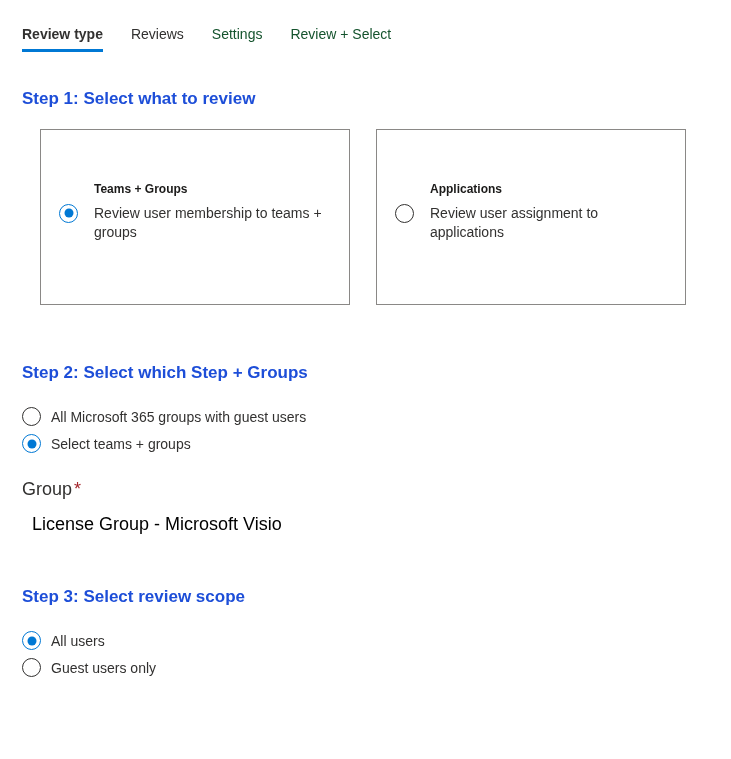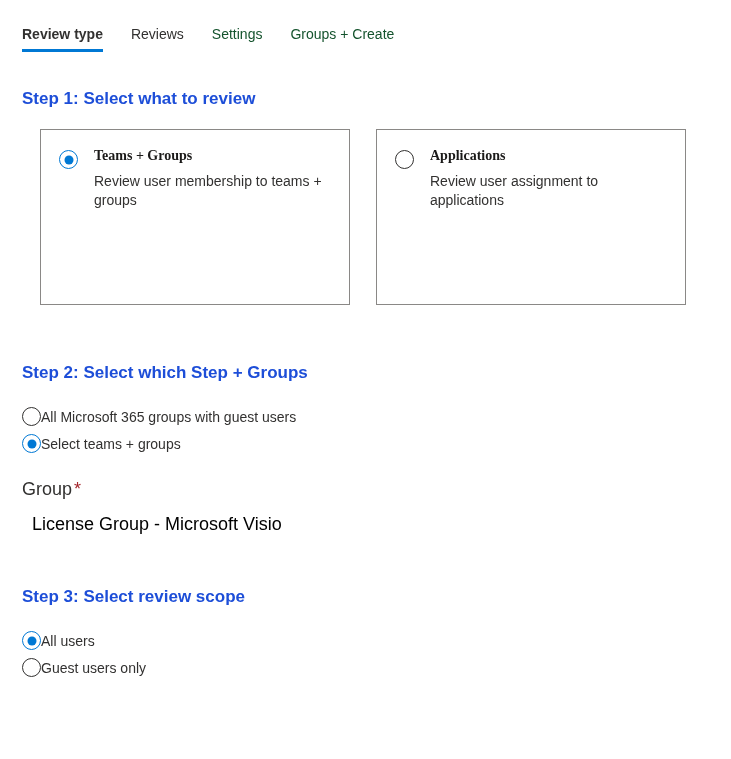--- a/index.html
+++ b/index.html
@@ -1,15 +1,15 @@
 <!DOCTYPE html>
 <html><head>
   <meta charset="utf-8">
   <style>
-    * { box-sizing: border-box; margin: 0; padding: 0; }
+    * { box-sizing: border-box; margin: 0; padding: 0; align-items: center; }
     body {
       font-family: "Segoe UI", -apple-system, sans-serif;
       font-size: 14px;
       color: #323130;
       background: #fff;
       padding: 20px 22px;
       width: 731px;
     }
     .tabs {
       display: flex;
@@ -53,25 +53,24 @@
     .card {
       border: 1px solid #8a8886;
       padding: 18px 18px 28px 18px;
       width: 310px;
       min-height: 176px;
       display: flex;
       gap: 16px;
       cursor: pointer;
     }
     .card-title {
-      font-size: 14px;
+      font-size: 12px;
       font-weight: 700;
       color: #1b1a19;
       margin-bottom: 8px;
-      font-family: Liberation Serif, serif;
     }
     .card-desc {
       font-size: 14px;
       color: #323130;
       line-height: 1.35;
     }
     .radio {
       width: 19px;
       height: 19px;
       border: 1px solid #323130;
@@ -91,20 +90,21 @@
       width: 9px; height: 9px;
       border-radius: 50%;
       background: #0078d4;
     }
     .radio-list {
       margin-bottom: 22px;
     }
     .radio-row {
       display: flex;
       align-items: center;
+      gap: 10px;
       padding: 4px 0;
       cursor: pointer;
     }
     .radio-row .radio {
       margin-top: 0;
     }
     .radio-row-label {
       font-size: 14px;
       color: #323130;
     }
@@ -131,21 +131,21 @@
       margin-bottom: 0;
     }
   </style>
 </head>
 <body>
 
 <div class="tabs">
   <div class="tab active">Review type</div>
   <div class="tab">Reviews</div>
   <div class="tab disabled">Settings</div>
-  <div class="tab disabled">Groups + Create</div>
+  <div class="tab disabled">Review + Select</div>
 </div>
 
 <div class="section">
   <div class="step-title">Step 1: Select what to review</div>
   <div class="cards">
     <div class="card">
       <div class="radio selected"></div>
       <div>
         <div class="card-title">Teams + Groups</div>
         <div class="card-desc">Review user membership to teams + groups</div>

